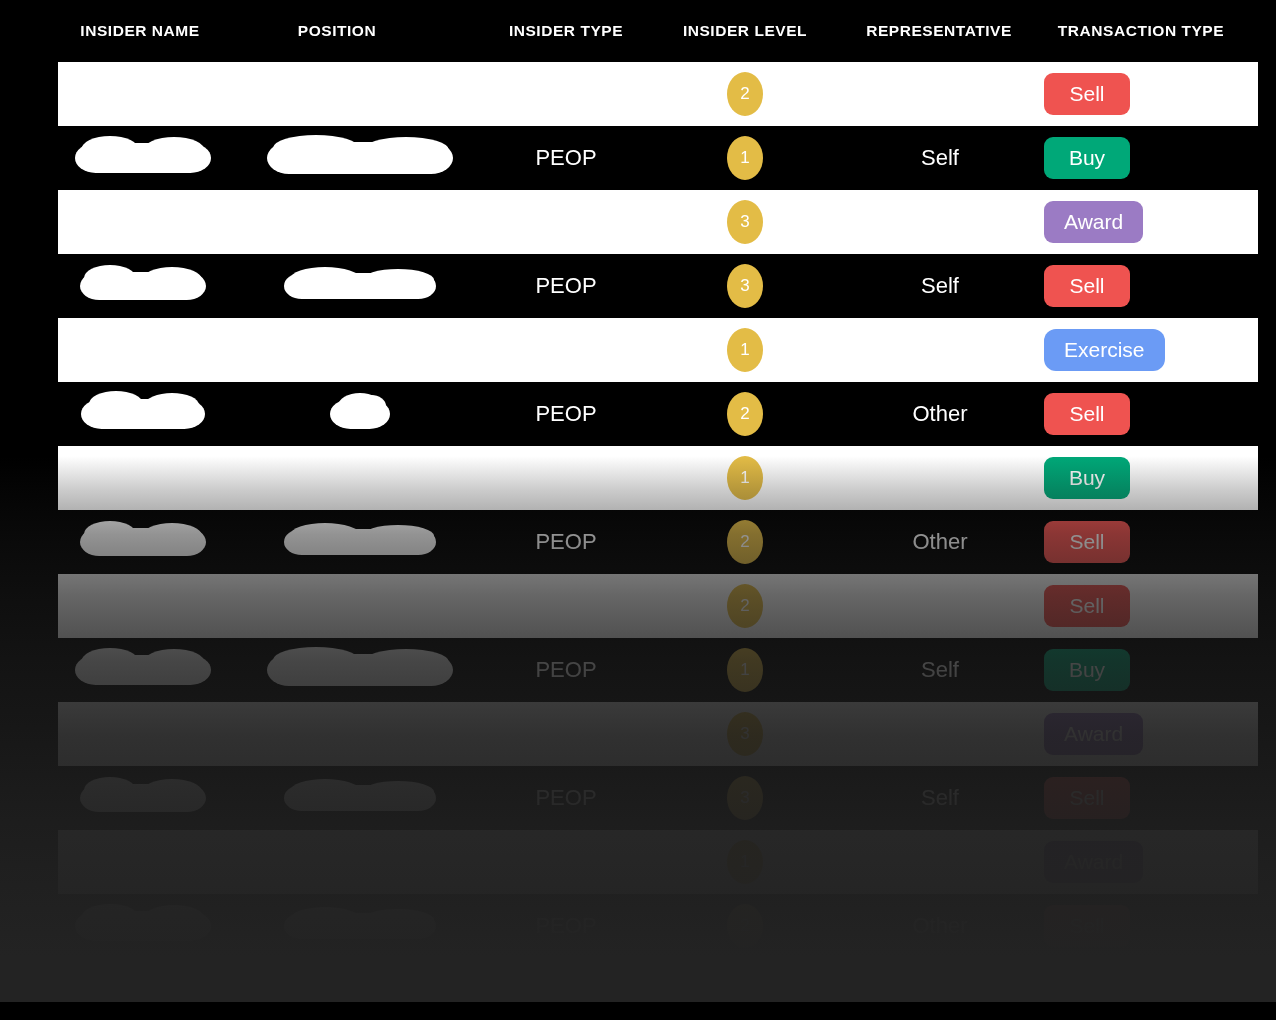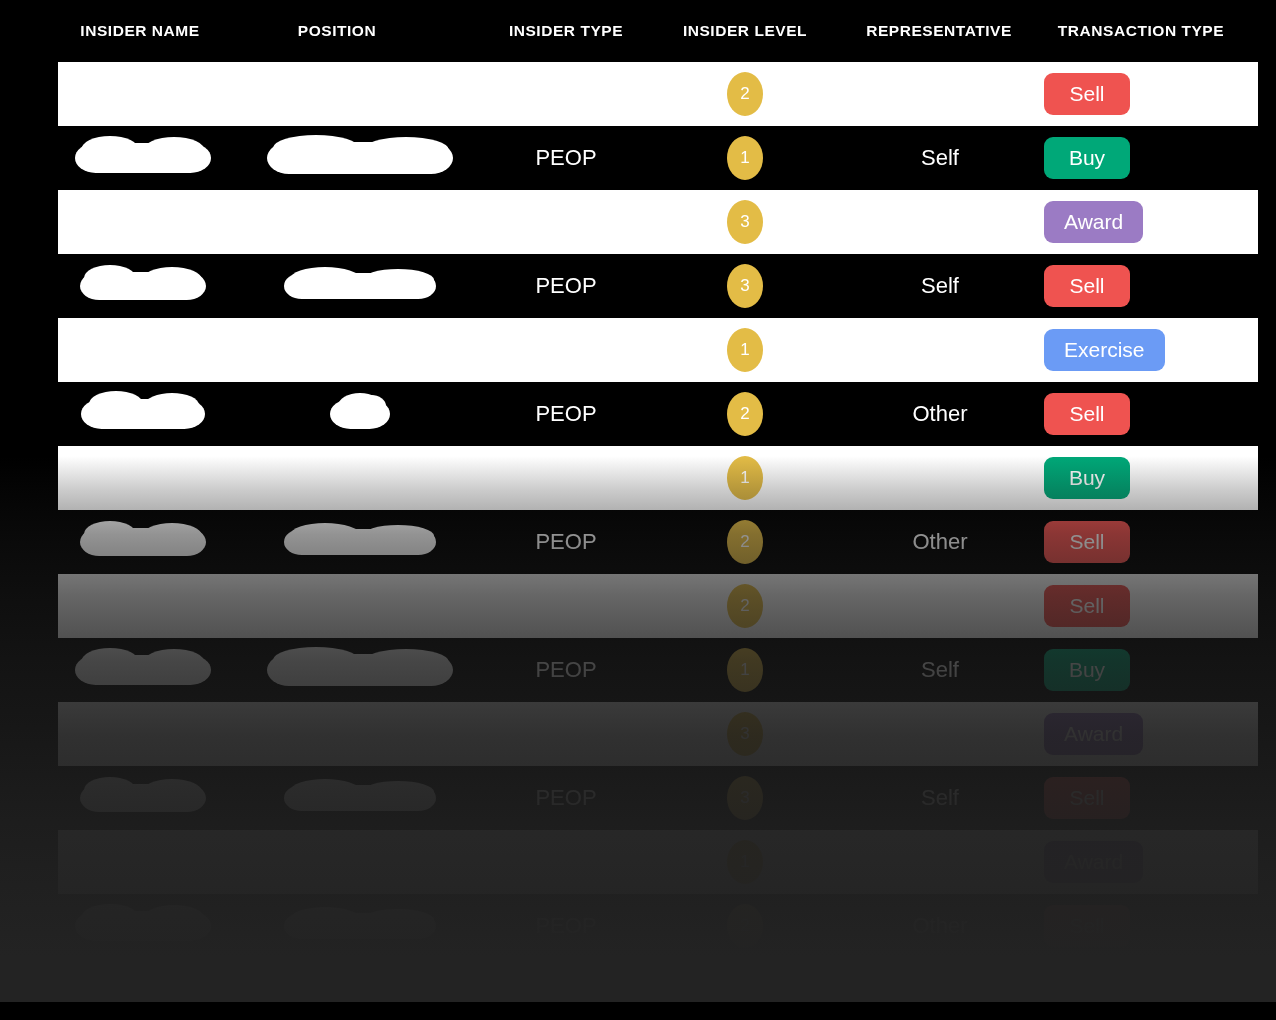--- a/index.html
+++ b/index.html
@@ -317,21 +317,21 @@
       </div>
       <div class="row striped" style="top: 256px;">
         <div class="cell c-name"></div>
         <div class="cell c-pos"></div>
         <div class="cell c-type"></div>
         <div class="cell c-level">
           <div class="level-badge" style="background: rgb(227, 188, 70);">1</div>
         </div>
         <div class="cell c-rep"></div>
         <div class="cell c-tx">
-          <div class="tx-badge" style="background: rgb(107, 155, 245);">Exercise</div>
+          <div class="tx-badge" style="background: rgb(107, 155, 245); border-radius: 12px;">Exercise</div>
         </div>
       </div>
       <div class="row plain" style="top: 320px;">
         <div class="cell c-name">
           <span class="blob blob-n3"></span>
         </div>
         <div class="cell c-pos">
           <span class="blob blob-p3"></span>
         </div>
         <div class="cell c-type">

